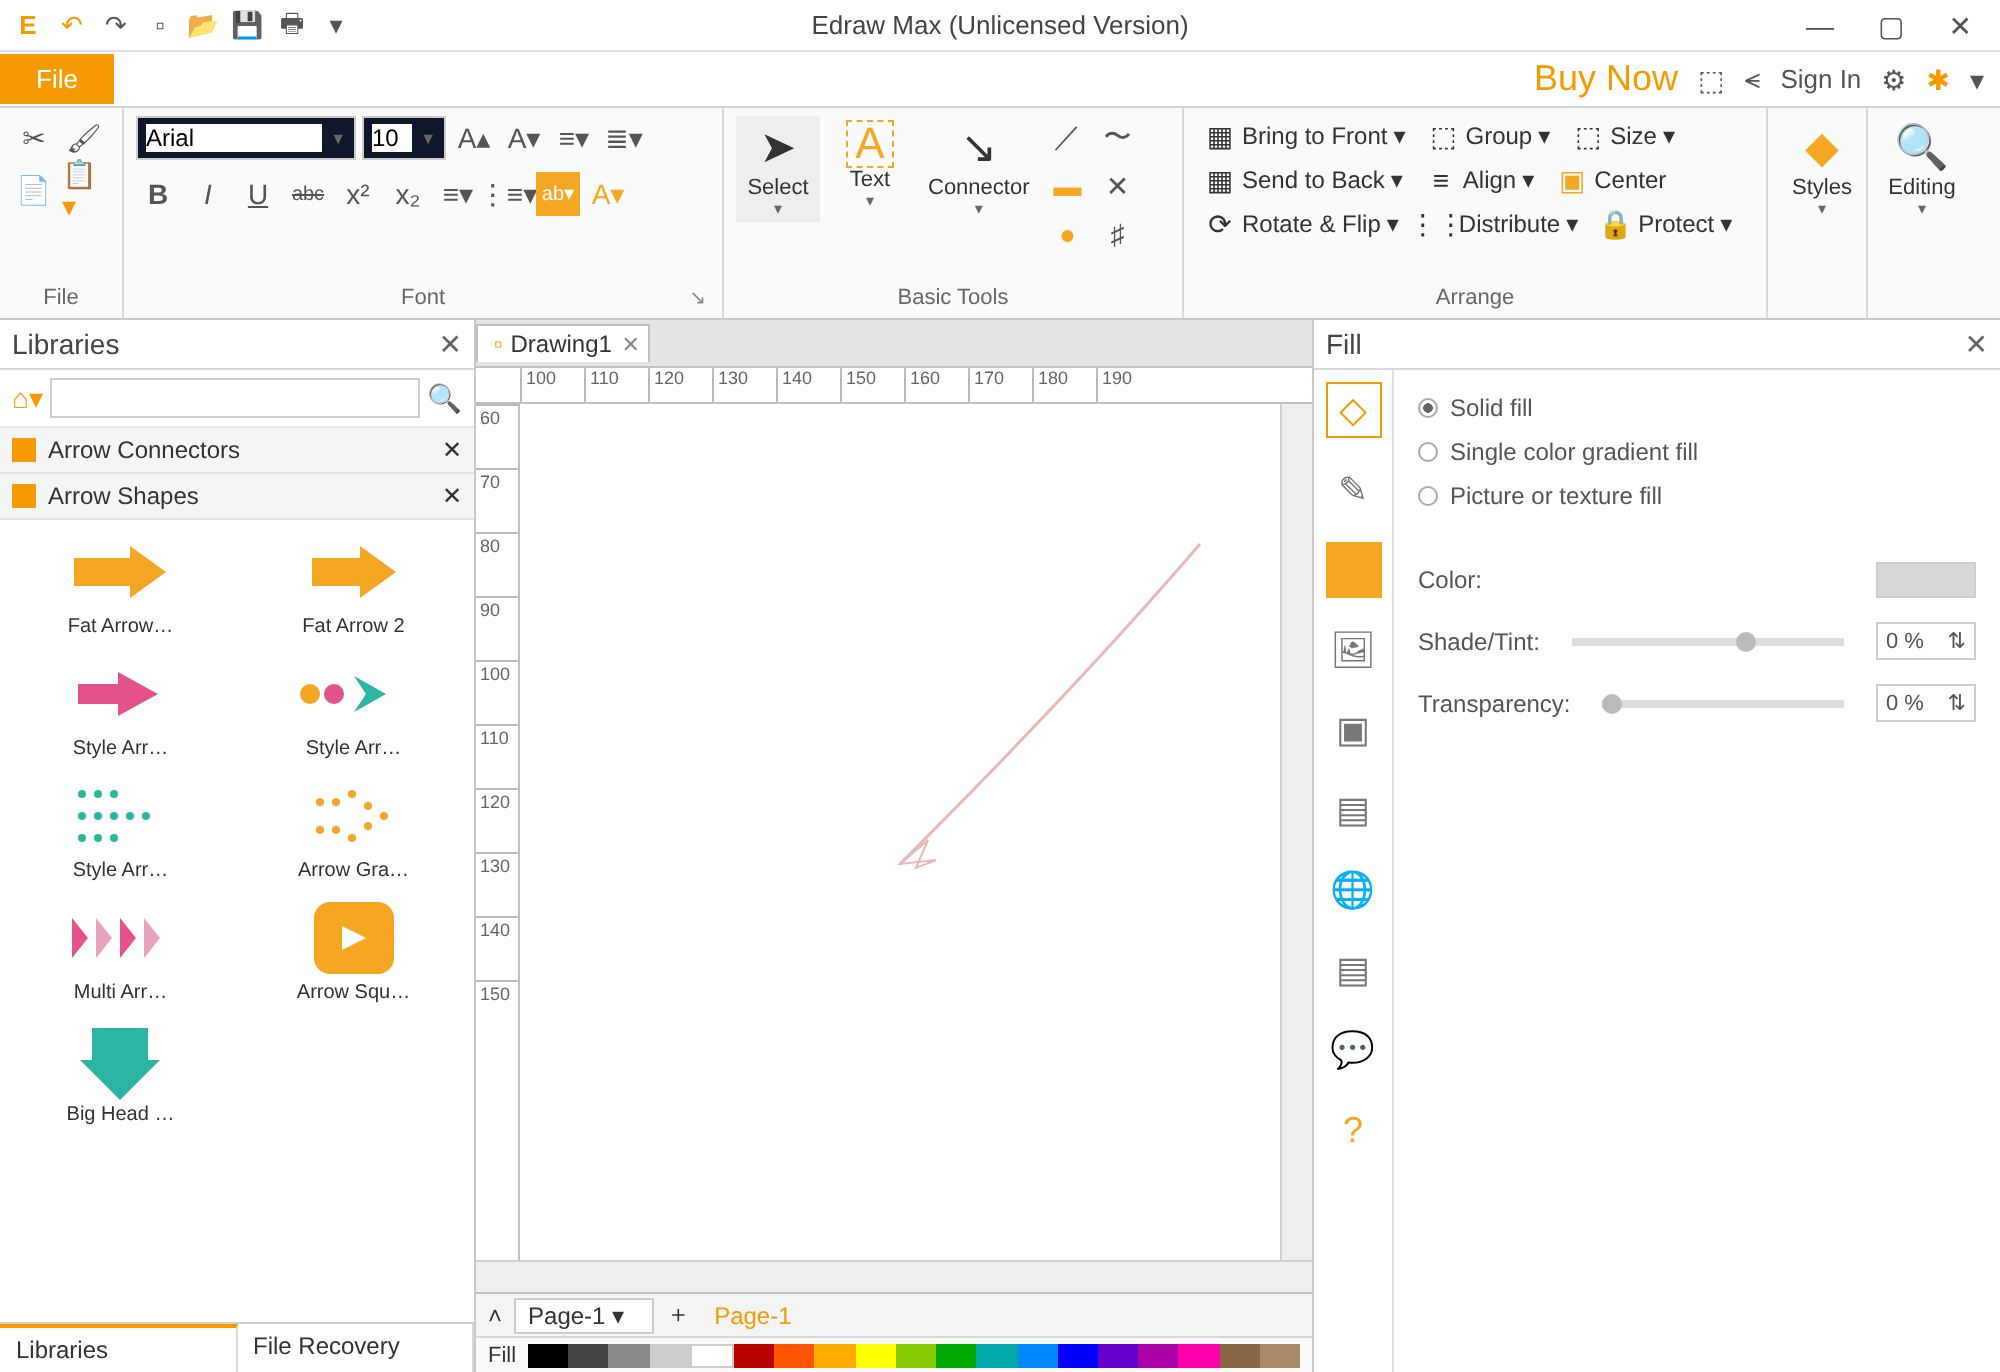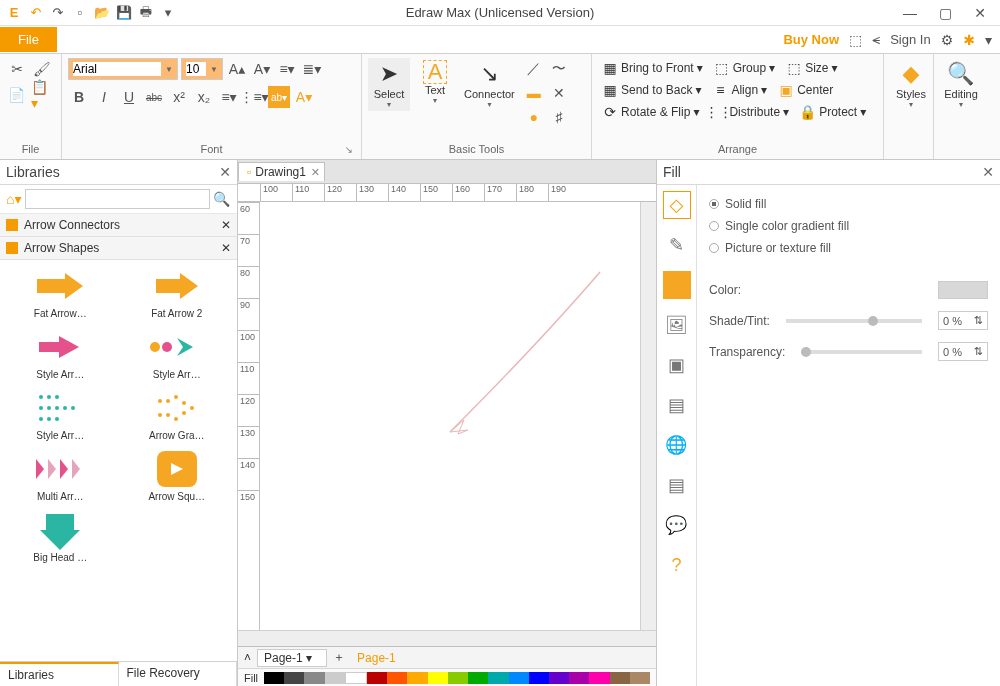--- a/index.html
+++ b/index.html
@@ -13,35 +13,35 @@
 .titlebar .winbtns { margin-left: auto; display: flex; gap: 14px; padding-right: 10px; font-size: 14px; color: #555; }
 .titlebar .winbtns span { cursor: pointer; padding: 0 4px; }
 
 
 .menubar { height: 28px; display: flex; align-items: center; border-bottom: 1px solid #d0d0d0; background: #fff; }
 .menubar .filebtn { background: #f59b00; color: #fff; padding: 5px 18px; font-size: 13px; cursor: pointer; }
 .menubar .tabs { display: flex; height: 100%; }
 .menubar .tab { padding: 5px 14px; font-size: 13px; color: #333; cursor: pointer; border-right: 1px solid transparent; }
 .menubar .tab.active { border: 1px solid #d0d0d0; border-bottom: 1px solid #fff; background: #fff; position: relative; top: 1px; }
 .menubar .right { margin-left: auto; display: flex; align-items: center; gap: 10px; padding-right: 8px; }
-.menubar .right .buynow { color: #f59b00; font-weight: bold; font-size: 13px; }
+.menubar .right .buynow { color: #f59b00; font-weight: normal; font-size: 18px; }
 .menubar .right span { cursor: pointer; font-size: 14px; color: #555; }
 
 
 .ribbon { height: 106px; display: flex; background: #fafafa; border-bottom: 1px solid #c8c8c8; }
 .ribbon-group { border-right: 1px solid #d8d8d8; padding: 4px 6px 2px; display: flex; flex-direction: column; position: relative; }
 .ribbon-group .body { flex: 1; display: flex; gap: 4px; align-items: flex-start; }
 .ribbon-group .label { text-align: center; font-size: 11px; color: #666; padding: 2px 0; position: relative; }
 .ribbon-group .label .launcher { position: absolute; right: 2px; bottom: 2px; font-size: 10px; color: #888; }
 .rbtn { display: flex; flex-direction: column; align-items: center; justify-content: center; padding: 2px 4px; cursor: pointer; min-width: 42px; }
 .rbtn .icon { font-size: 22px; height: 28px; display: flex; align-items: center; justify-content: center; }
 .rbtn .txt { font-size: 11px; color: #333; }
 .rbtn .dd { font-size: 8px; color: #666; }
 .smallbtn { width: 22px; height: 22px; display: flex; align-items: center; justify-content: center; font-size: 14px; color: #555; cursor: pointer; }
-.combo { height: 22px; border: 1px solid #ccc; background: #fdba74; display: flex; align-items: center; padding: 0 4px; gap: 4px; }
+.combo { height: 22px; border: 1px solid #ccc; background: #0f172a; display: flex; align-items: center; padding: 0 4px; gap: 4px; }
 .combo input { border: none; outline: none; font-size: 12px; width: 100%; }
 .combo .caret { font-size: 8px; color: #666; }
 .row { display: flex; gap: 3px; align-items: center; }
 .col { display: flex; flex-direction: column; gap: 4px; }
 .mediumbtn { display: flex; align-items: center; gap: 3px; padding: 2px 4px; cursor: pointer; font-size: 12px; color: #333; white-space: nowrap; }
 .mediumbtn .ic { width: 16px; height: 16px; display: flex; align-items: center; justify-content: center; font-size: 14px; }
 
 
 .workspace { display: flex; height: 526px; }
 

